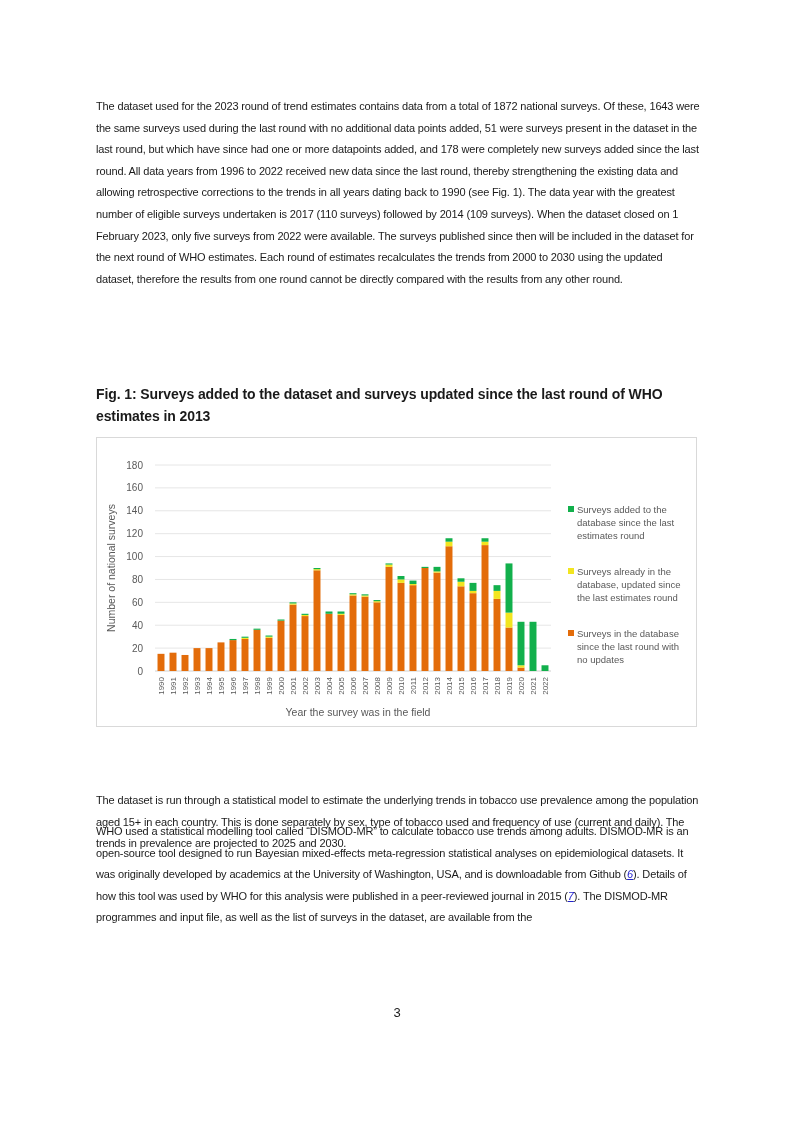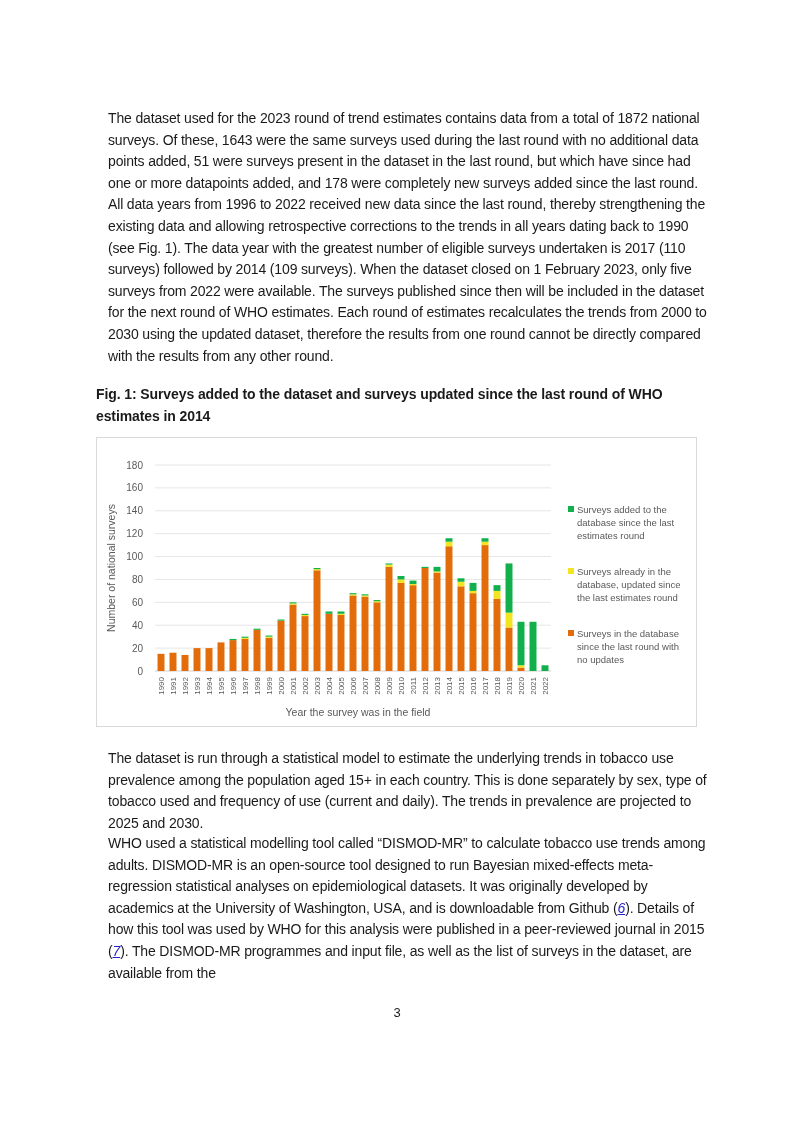--- a/index.html
+++ b/index.html
@@ -1,36 +1,36 @@
 <!DOCTYPE html>
 <html><head>
 <meta charset="utf-8">
 <style>
   html, body { margin: 0; padding: 0; background: #ffffff; }
   body { width: 794px; height: 1122px; position: relative; font-family: "Liberation Sans", sans-serif; color: #1a1a1a; overflow: hidden; }
-  .para { position: absolute; left: 96px; width: 604px; font-size: 14px; line-height: 21.6px; letter-spacing: -0.15px; margin: 12px; }
+  .para { position: absolute; left: 96px; width: 604px; font-size: 11px; line-height: 21.6px; letter-spacing: -0.15px; margin: 0; }
   #p1 { top: 96px; }
   #fig-title { position: absolute; left: 96px; top: 383px; width: 604px; font-size: 14px; line-height: 22px; font-weight: bold; letter-spacing: -0.1px; margin: 0; }
-  #p2 { top: 736px; }
+  #p2 { top: 790px; }
   #p3 { top: 821px; }
   .ref { color: #2222cc; text-decoration: underline; font-style: italic; }
   #page-number { position: absolute; left: 0; width: 794px; top: 1005px; text-align: center; font-size: 13px; }
   #chart-frame { position: absolute; left: 96px; top: 437px; width: 601px; height: 290px; border: 1px solid #d9d9d9; box-sizing: border-box; }
   #chart-svg { position: absolute; left: 0; top: 0; }
   .tick-label { font-family: "Liberation Sans", sans-serif; font-size: 10px; fill: #595959; }
   .xtick-label { font-family: "Liberation Sans", sans-serif; font-size: 8px; fill: #595959; }
   .axis-title { font-family: "Liberation Sans", sans-serif; font-size: 10.5px; fill: #595959; }
   .legend-text { font-family: "Liberation Sans", sans-serif; font-size: 9.5px; fill: #595959; }
 </style>
 </head>
 <body>
 
 <p class="para" id="p1">The dataset used for the 2023 round of trend estimates contains data from a total of 1872 national surveys. Of these, 1643 were the same surveys used during the last round with no additional data points added, 51 were surveys present in the dataset in the last round, but which have since had one or more datapoints added, and 178 were completely new surveys added since the last round. All data years from 1996 to 2022 received new data since the last round, thereby strengthening the existing data and allowing retrospective corrections to the trends in all years dating back to 1990 (see Fig. 1). The data year with the greatest number of eligible surveys undertaken is 2017 (110 surveys) followed by 2014 (109 surveys). When the dataset closed on 1 February 2023, only five surveys from 2022 were available. The surveys published since then will be included in the dataset for the next round of WHO estimates. Each round of estimates recalculates the trends from 2000 to 2030 using the updated dataset, therefore the results from one round cannot be directly compared with the results from any other round.</p>
 
-<p id="fig-title">Fig. 1: Surveys added to the dataset and surveys updated since the last round of WHO estimates in 2014</p>
+<p id="fig-title">Fig. 1: Surveys added to the dataset and surveys updated since the last round of WHO estimates in 2013</p>
 
 <div id="chart-frame">
   <svg id="chart-svg" width="599" height="288">
     <g id="grid">
         <line x1="58" x2="454" y1="233" y2="233" stroke="#d0d0d0" stroke-width="1"></line>
         <line x1="58" x2="454" y1="210.11111111111111" y2="210.11111111111111" stroke="#e6e6e6" stroke-width="1"></line>
         <line x1="58" x2="454" y1="187.22222222222223" y2="187.22222222222223" stroke="#e6e6e6" stroke-width="1"></line>
         <line x1="58" x2="454" y1="164.33333333333334" y2="164.33333333333334" stroke="#e6e6e6" stroke-width="1"></line>
         <line x1="58" x2="454" y1="141.44444444444446" y2="141.44444444444446" stroke="#e6e6e6" stroke-width="1"></line>
         <line x1="58" x2="454" y1="118.55555555555556" y2="118.55555555555556" stroke="#e6e6e6" stroke-width="1"></line>

